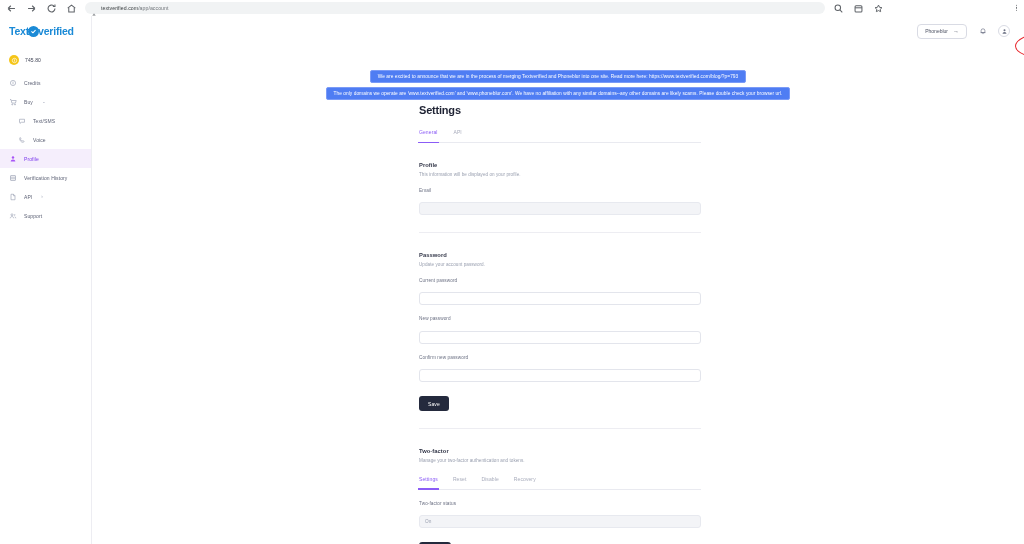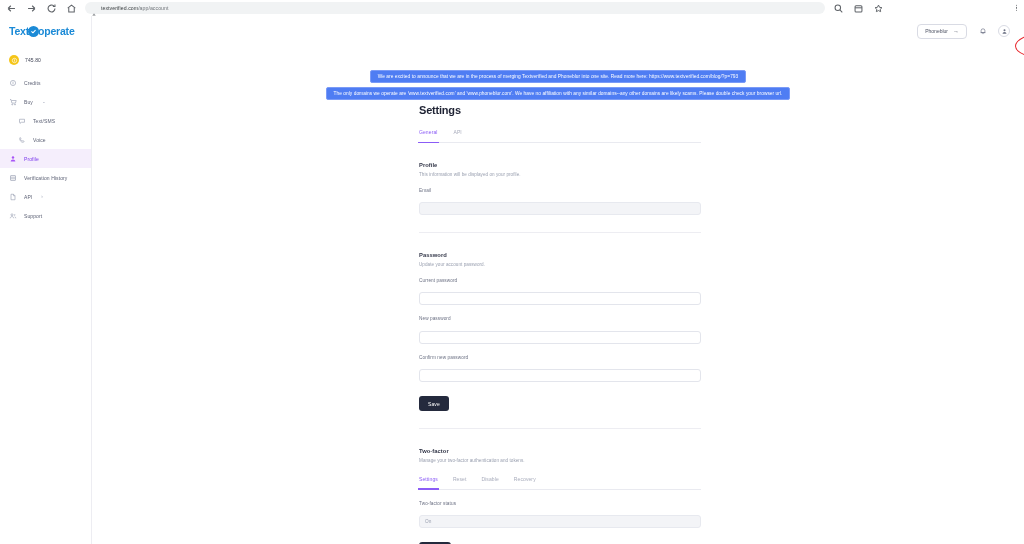--- a/index.html
+++ b/index.html
@@ -369,21 +369,21 @@
 
   <div class="sidebar">
     <div class="logo-wrap">
       <span class="logo">
         <span>Text</span>
         <span class="check">
           <svg viewBox="0 0 16 16" fill="none" stroke="#ffffff" stroke-width="2.4" stroke-linecap="round" stroke-linejoin="round">
               <path d="M4 8.3l2.6 2.6L12 5.4"></path>
             </svg>
         </span>
-        <span>operate</span>
+        <span>verified</span>
       </span>
     </div>
 
     <div class="balance-row">
       <span class="coin">
         <svg viewBox="0 0 16 16" fill="none" stroke="#ffffff" stroke-width="1.5">
             <circle cx="8" cy="8" r="5"></circle>
             <path d="M8 5.5v5"></path>
           </svg>
       </span>

